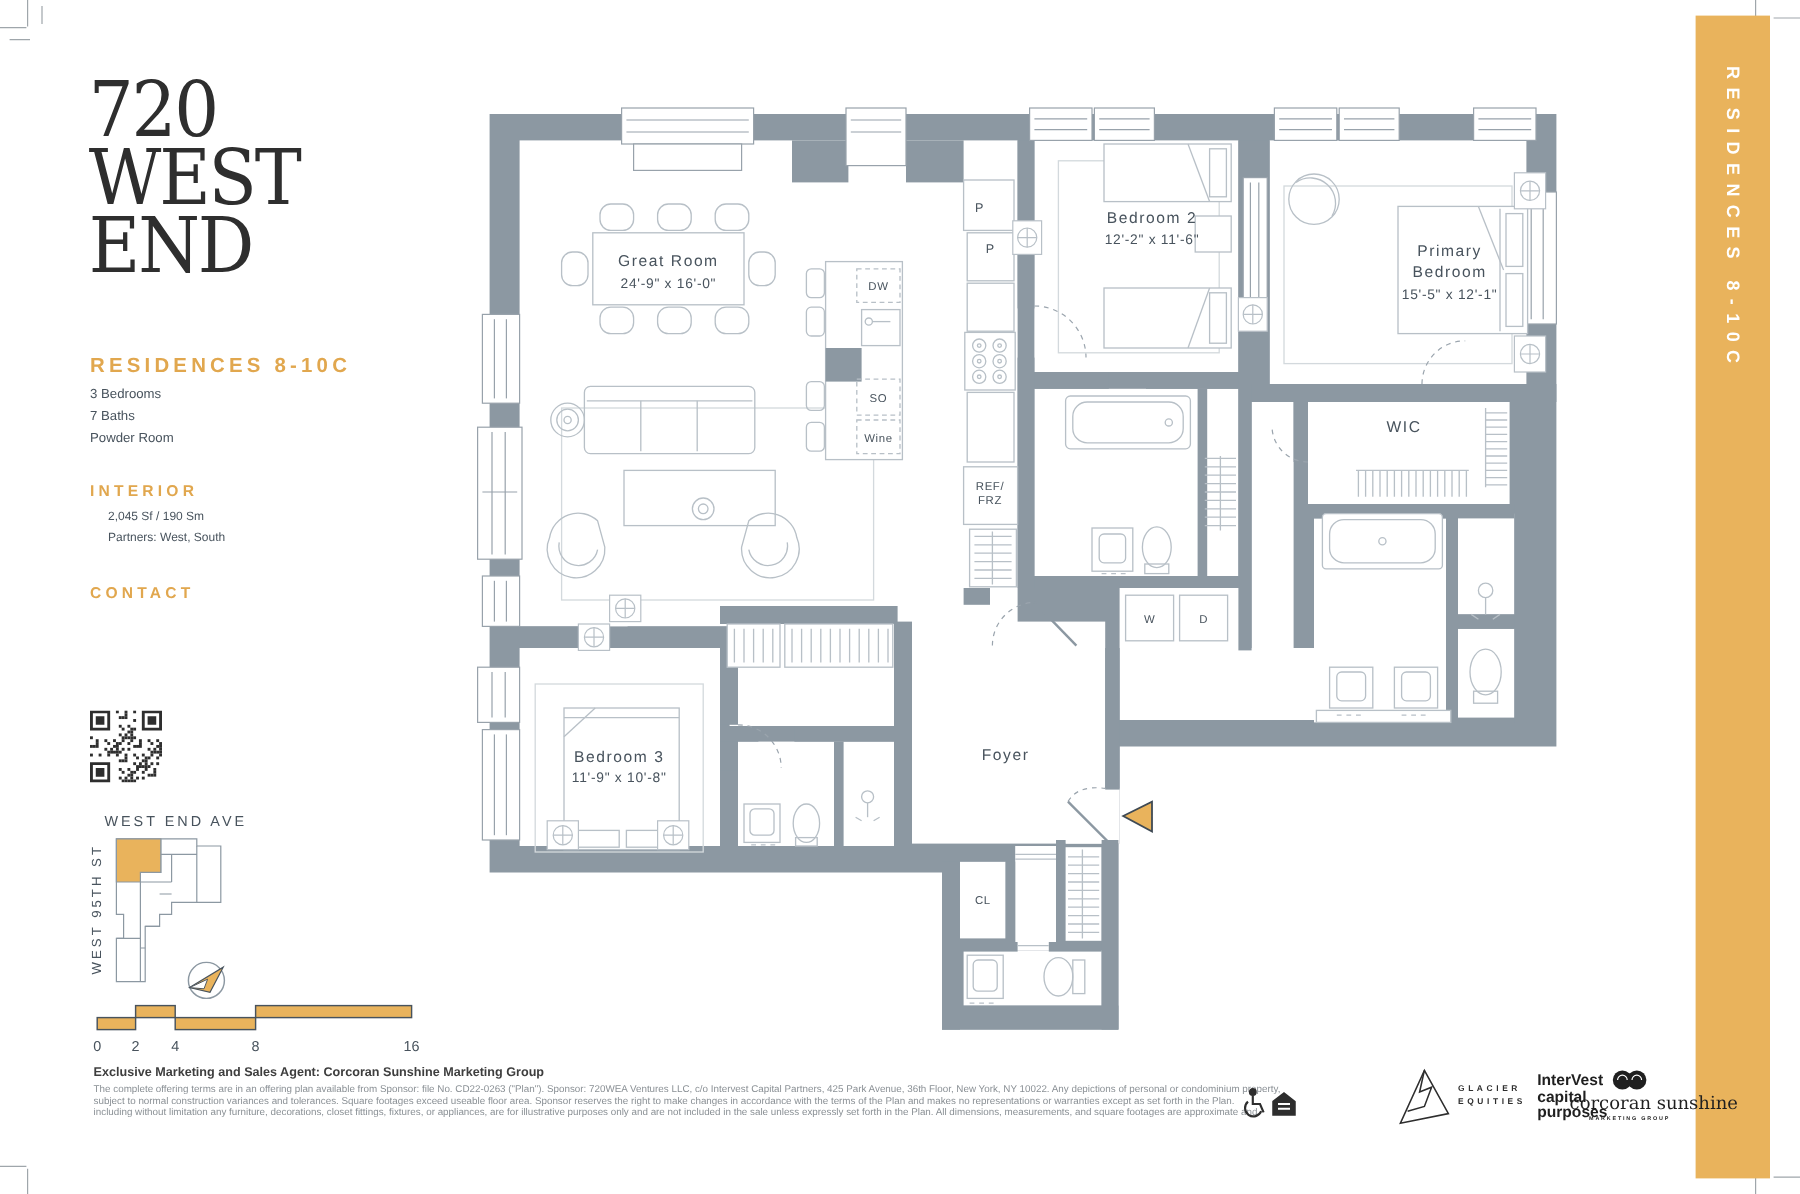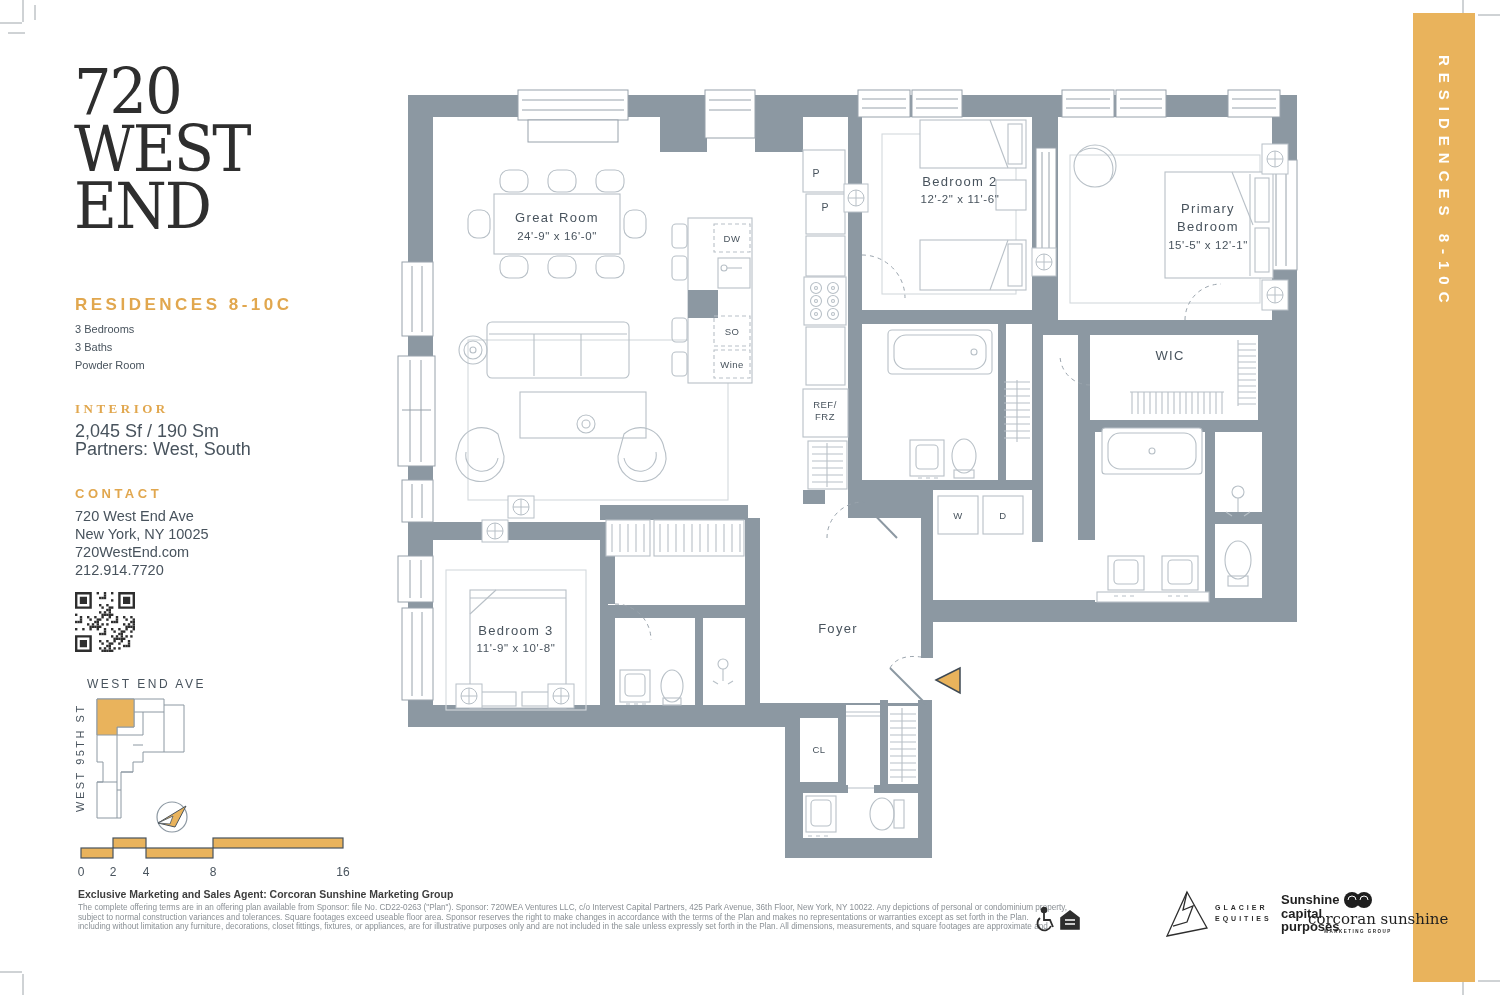--- a/index.html
+++ b/index.html
@@ -7,22 +7,22 @@
         font-family:"Liberation Sans",sans-serif;color:#48535D;}
   .abs{position:absolute;}
 
   
   #logo{left:74px;top:64px;line-height:57px;font-family:"DejaVu Serif",serif;
         font-size:64px;color:#2E2E2E;letter-spacing:-2px;transform:scaleX(.92);
         transform-origin:left top;font-weight:400;}
   #res-title{left:75px;top:295px;font-size:17px;font-weight:700;letter-spacing:3.5px;color:#E1A74E;}
   #features{left:75px;top:320px;font-size:11px;line-height:18px;color:#48535D;}
   .sec-head{font-size:13px;font-weight:700;letter-spacing:3.5px;color:#E1A74E;}
-  #interior-head{left:75px;top:401px;font-family:Liberation Serif, serif;}
-  #interior-lines{left:75px;top:422px;font-size:18px;line-height:18px;}
+  #interior-head{left:75px;top:401px;}
+  #interior-lines{left:90px;top:422px;font-size:10px;line-height:18px;}
   #contact-head{left:75px;top:486px;}
   #contact-lines{left:75px;top:507px;font-size:14.5px;line-height:18px;}
   #qr{left:75px;top:592px;}
   #street-top{left:87px;top:677px;font-size:12px;letter-spacing:2.5px;color:#48535D;}
   #keymap{left:60px;top:690px;}
   #scalebar{left:74px;top:834px;}
   #footer-agent{left:78px;top:888px;font-size:10.5px;font-weight:700;color:#3E3E3E;}
   #footer-disc{left:78px;top:903px;font-size:8.2px;line-height:9.6px;color:#8A9095;width:970px;}
   #footer-disc div{white-space:nowrap;}
 
@@ -65,37 +65,31 @@
   <div class="abs" id="logo">
     <div>720</div>
     <div>WEST</div>
     <div>END</div>
   </div>
 
   <div class="abs" id="res-title">RESIDENCES 8-10C</div>
 
   <div class="abs" id="features">
     <div>3 Bedrooms</div>
-    <div>3 Baths</div>
+    <div>7 Baths</div>
     <div>Powder Room</div>
   </div>
 
   <div class="abs sec-head" id="interior-head">INTERIOR</div>
   <div class="abs" id="interior-lines">
     <div>2,045 Sf / 190 Sm</div>
     <div>Partners: West, South</div>
   </div>
 
   <div class="abs sec-head" id="contact-head">CONTACT</div>
-  <div class="abs" id="contact-lines">
-    <div>720 West End Ave</div>
-    <div>New York, NY 10025</div>
-    <div>720WestEnd.com</div>
-    <div>212.914.7720</div>
-  </div>
 
   <svg class="abs" id="qr" width="60" height="60" viewBox="0 0 25 25">
       <path d="M0,0 h7 v7 h-7 Z M1,1 h5 v5 h-5 Z M2,2 h3 v3 h-3 Z" fill="#2E2E2E" fill-rule="evenodd"></path>
       <path d="M18,0 h7 v7 h-7 Z M19,1 h5 v5 h-5 Z M20,2 h3 v3 h-3 Z" fill="#2E2E2E" fill-rule="evenodd"></path>
       <path d="M0,18 h7 v7 h-7 Z M1,19 h5 v5 h-5 Z M2,20 h3 v3 h-3 Z" fill="#2E2E2E" fill-rule="evenodd"></path>
       <rect x="9" y="0" width="1" height="1" fill="#2E2E2E"></rect>
       <rect x="12" y="0" width="1" height="1" fill="#2E2E2E"></rect>
       <rect x="15" y="0" width="1" height="1" fill="#2E2E2E"></rect>
       <rect x="12" y="1" width="1" height="1" fill="#2E2E2E"></rect>
       <rect x="10" y="2" width="1" height="1" fill="#2E2E2E"></rect>
@@ -700,21 +694,21 @@
       <g fill="none" stroke="#2E2E2E" stroke-width="1.3">
         <path d="M24,4 L44,40 L4,48 Z"></path>
         <path d="M24,4 L20,22 L30,18 L24,34 L10,38"></path>
       </g>
     </svg>
     <div class="t1">GLACIER</div>
     <div class="t2">EQUITIES</div>
   </div>
 
   <div class="abs" id="intervest">
-    <div>Sunshine</div>
+    <div>InterVest</div>
     <div>capital</div>
     <div>purposes</div>
   </div>
 
   <div class="abs" id="corcoran">
     <div class="circles">
       <svg width="40" height="20" viewBox="0 0 40 20">
         <circle cx="14" cy="10" r="8" fill="#1F1F1F"></circle>
           <circle cx="26" cy="10" r="8" fill="#1F1F1F"></circle>
         <path d="M10,10 a4,4 0 0 1 8,0" stroke="#ffffff" fill="none"></path>

